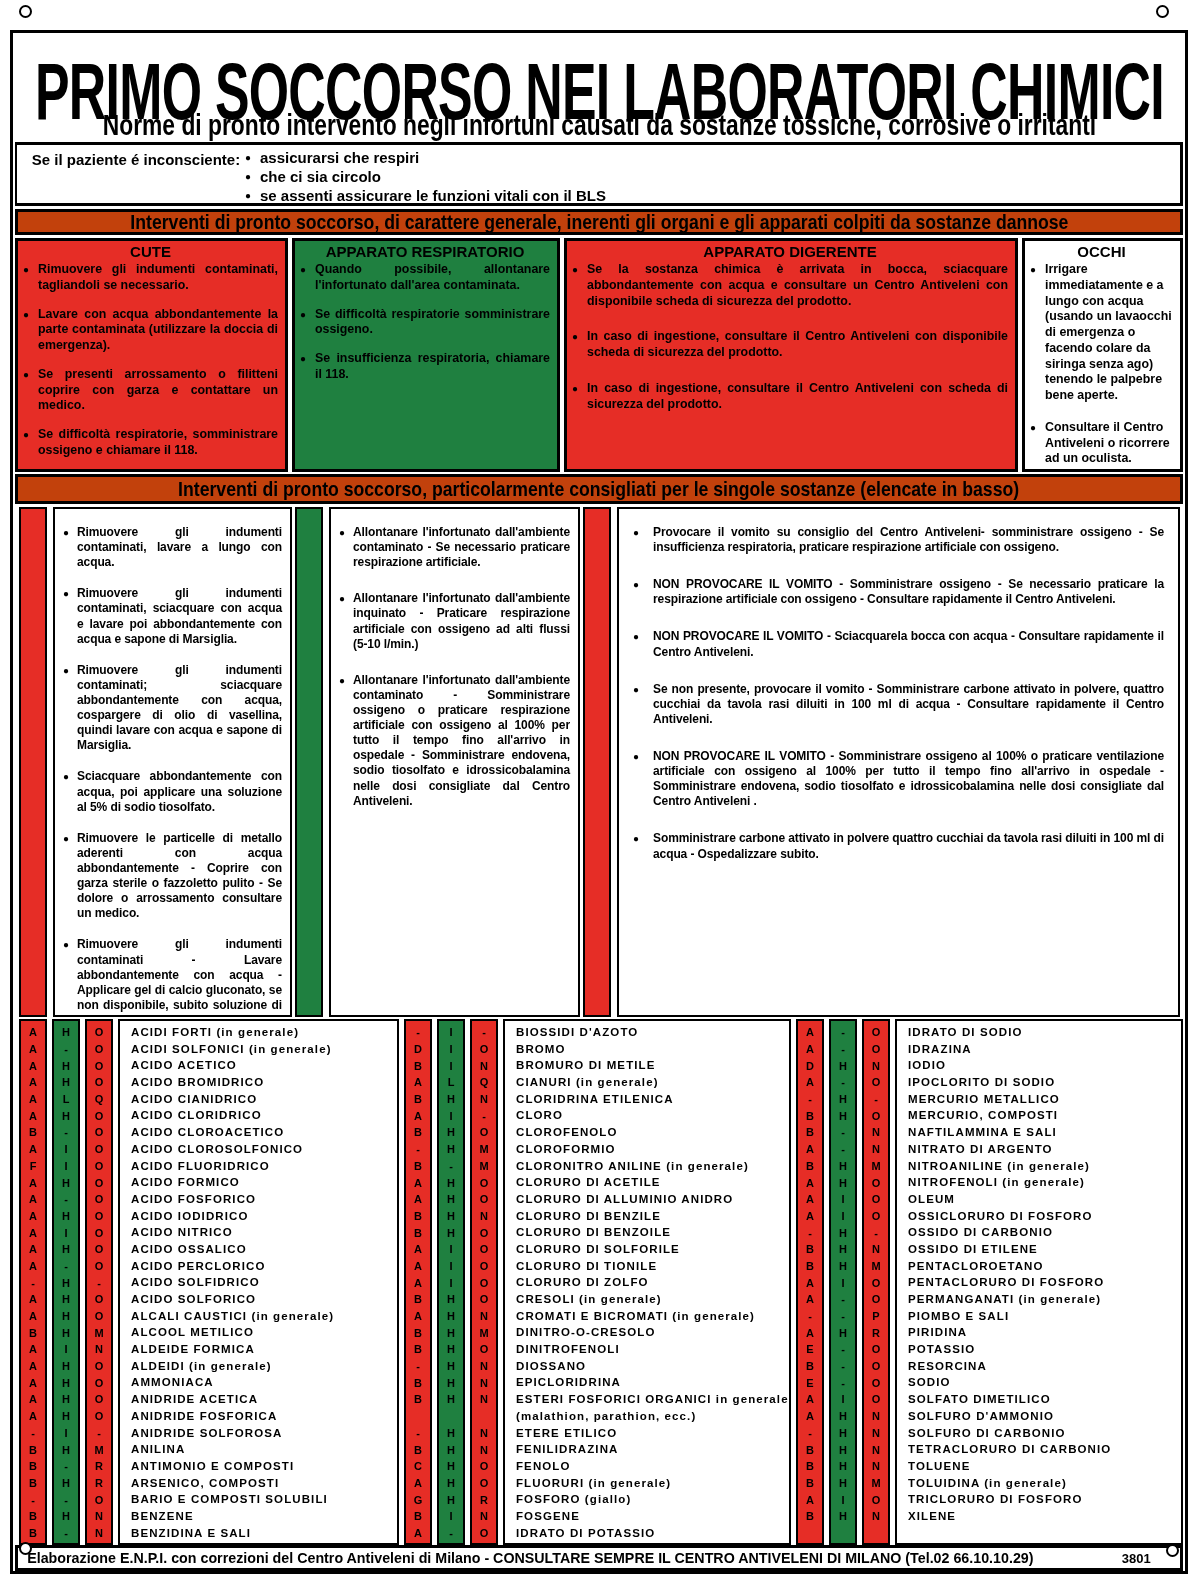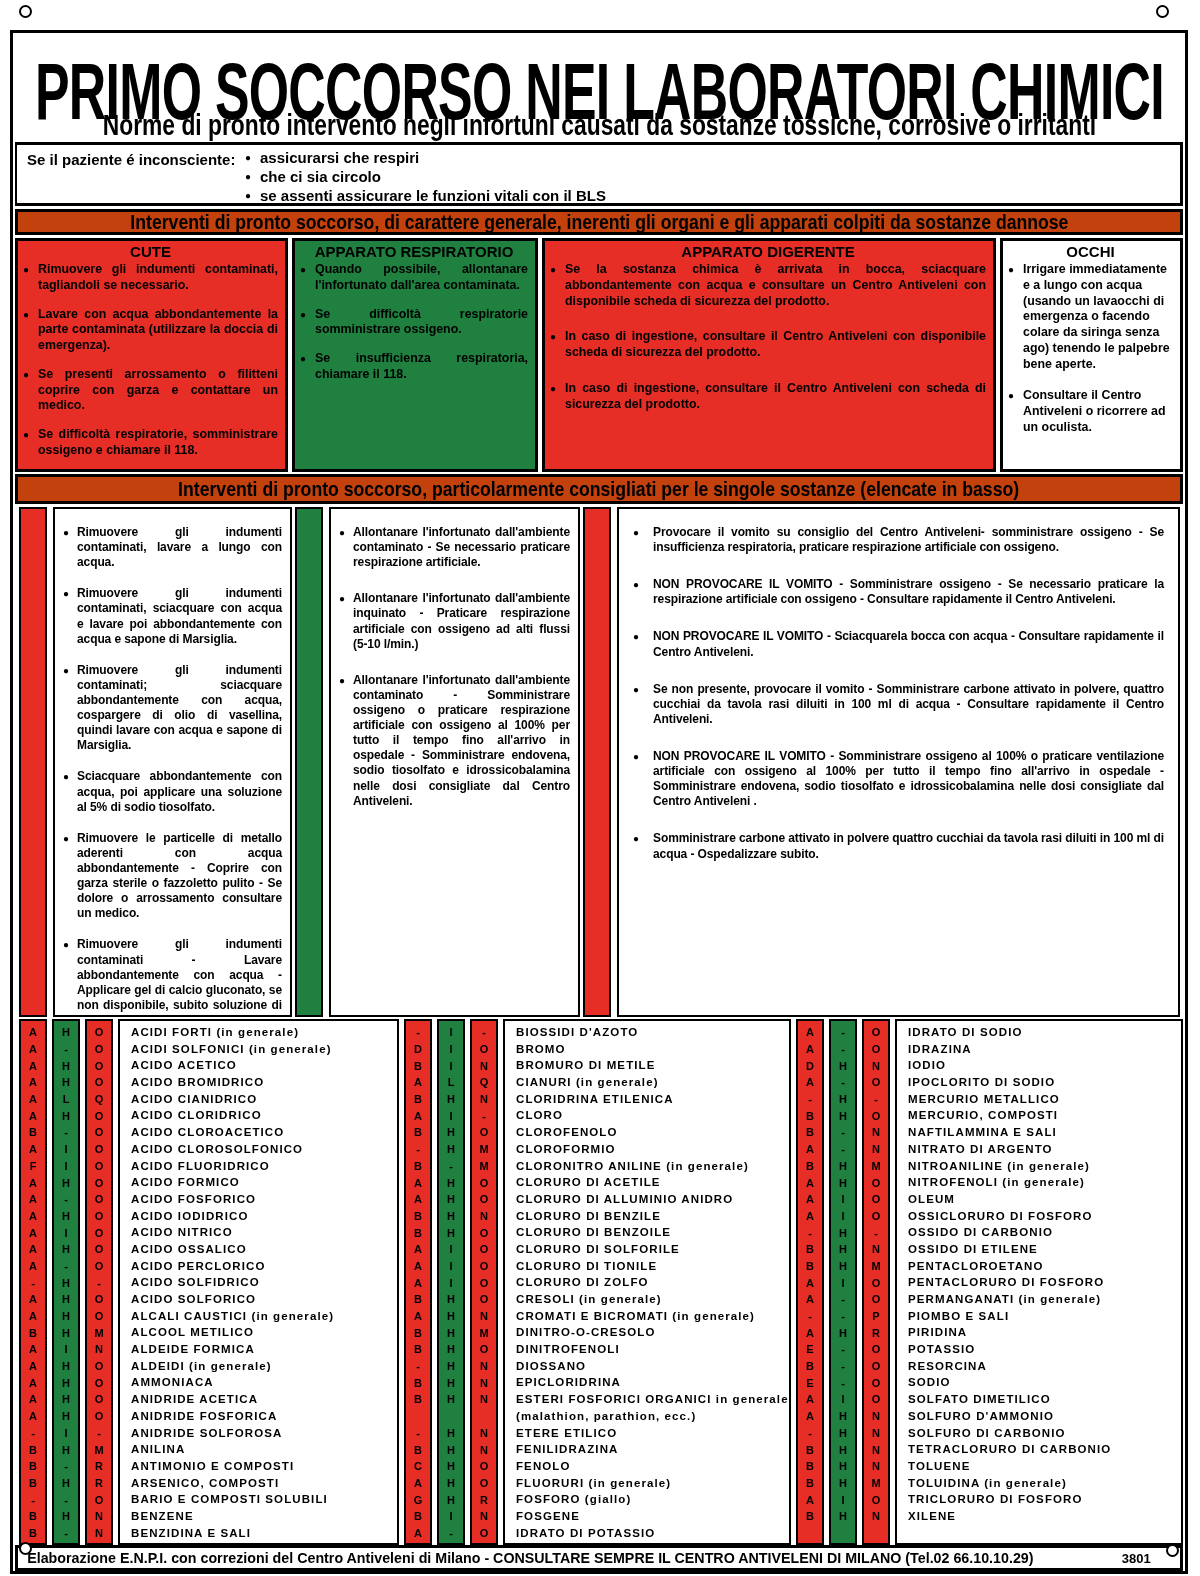--- a/index.html
+++ b/index.html
@@ -13,37 +13,37 @@
   
   .title-wrap{top:16px;height:76px;display:flex;align-items:flex-start;justify-content:center;overflow:hidden;}
   .title{font-size:74px;letter-spacing:-1px;white-space:nowrap;transform:scaleX(.70) scaleY(1.08);transform-origin:center;}
   .subtitle-wrap{top:76px;height:32px;display:flex;align-items:center;justify-content:center;overflow:hidden;}
   .subtitle{font-size:30px;white-space:nowrap;transform:scaleX(.76);transform-origin:center;}
 
   
   .intro{top:109px;height:64px;display:flex;}
   .intro-left{width:566px;border:3px solid #000;padding:6px 10px 4px 8px;font-size:15.5px;line-height:1.32;}
   .intro-right{flex:1;border:3px solid #000;border-left:2px solid #000;padding:4px 8px 2px 10px;display:flex;font-size:15px;}
-  .intro-right-label{width:218px;padding-top:2px;}
+  .intro-right-label{width:218px;padding-top:2px;text-align:center;}
   .ibullets{flex:1;}
   .ibullet{display:flex;line-height:1.25;}
   .dot{width:15px;font-size:10px;padding-top:2px;}
   .ibullet .dot{padding-top:3px;}
 
   
   .sec-head{border:3px solid #000;display:flex;align-items:center;justify-content:center;overflow:hidden;background:#c2410c;}
   .sec1{top:176px;height:26px;}
   .sec2{top:441px;height:30px;}
   .sec-head>span{font-size:21px;white-space:nowrap;transform:scaleX(.84);transform-origin:center;}
 
   
   .gen-cols{top:205px;height:234px;display:flex;gap:4px;}
   .gencol{border:3px solid #000;padding:2px 7px 15px 5px;overflow:hidden;}
   .gencol.g0{width:273px;}
-  .gencol.g1{width:246px;}
+  .gencol.g1{width:268px;}
   .gencol.g2{width:454px;}
   .gencol.g3{flex:1;}
   .gencol-title{text-align:center;font-size:15px;margin-bottom:2px;}
   .gitem{display:flex;font-size:12.4px;line-height:1.27;margin-bottom:13px;text-align:justify;}
   .g2 .gitem{margin-bottom:20px;}
   .g3 .gitem{margin-bottom:16px;text-align:left;}
   .gtext{flex:1;}
 
   
   .letters{top:474px;height:510px;left:6px;right:2px;display:flex;}

